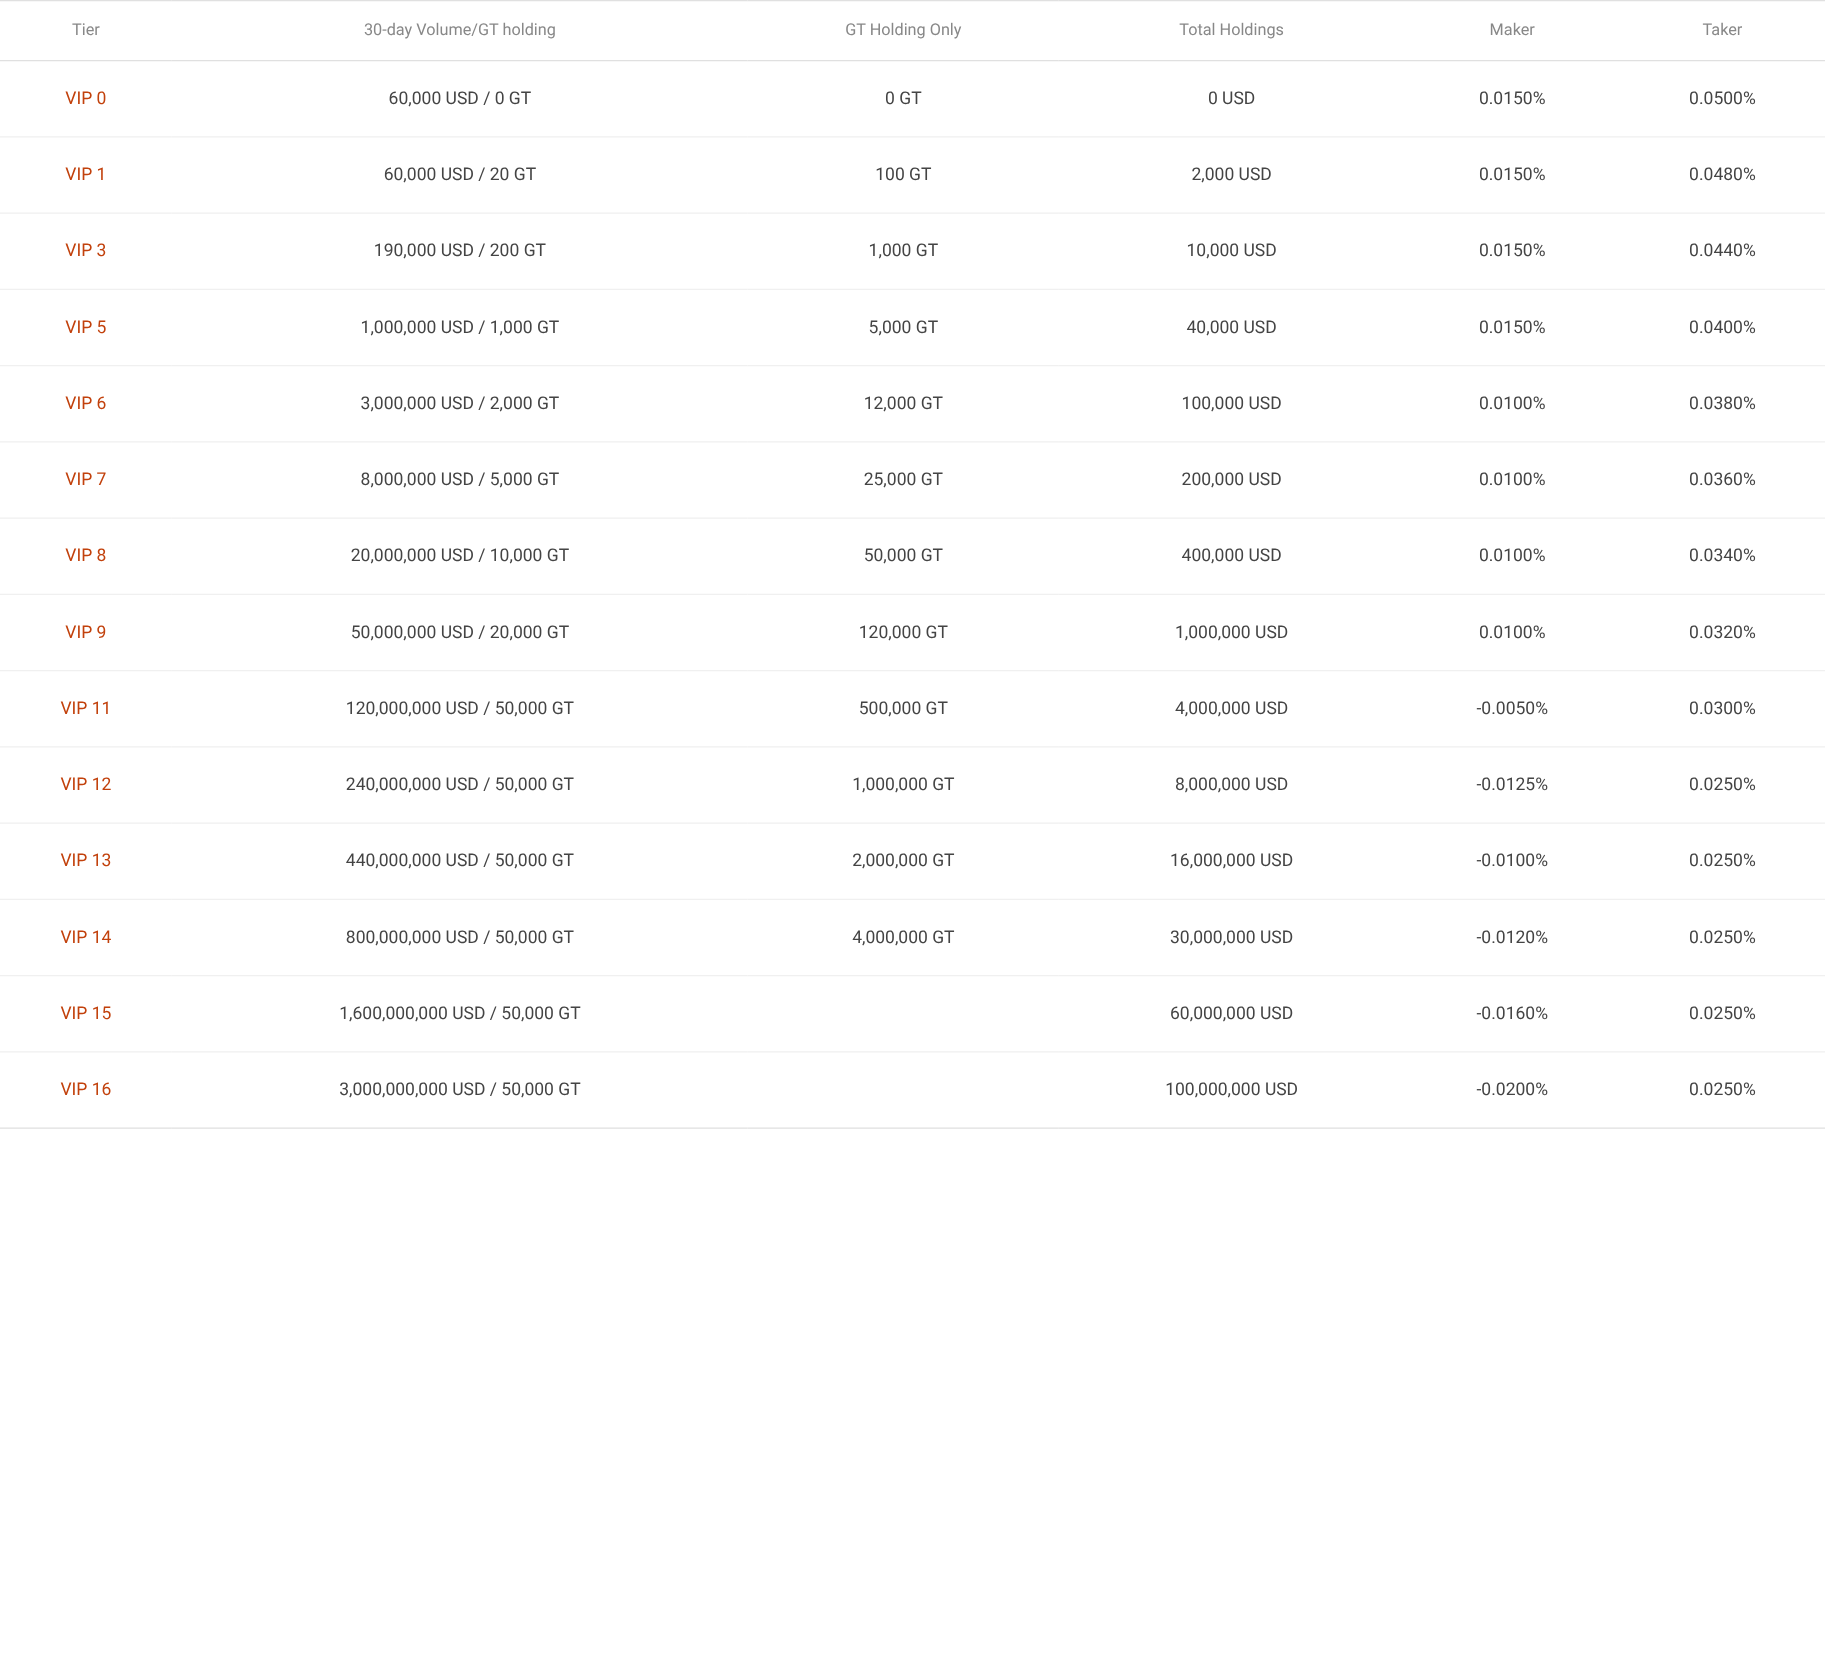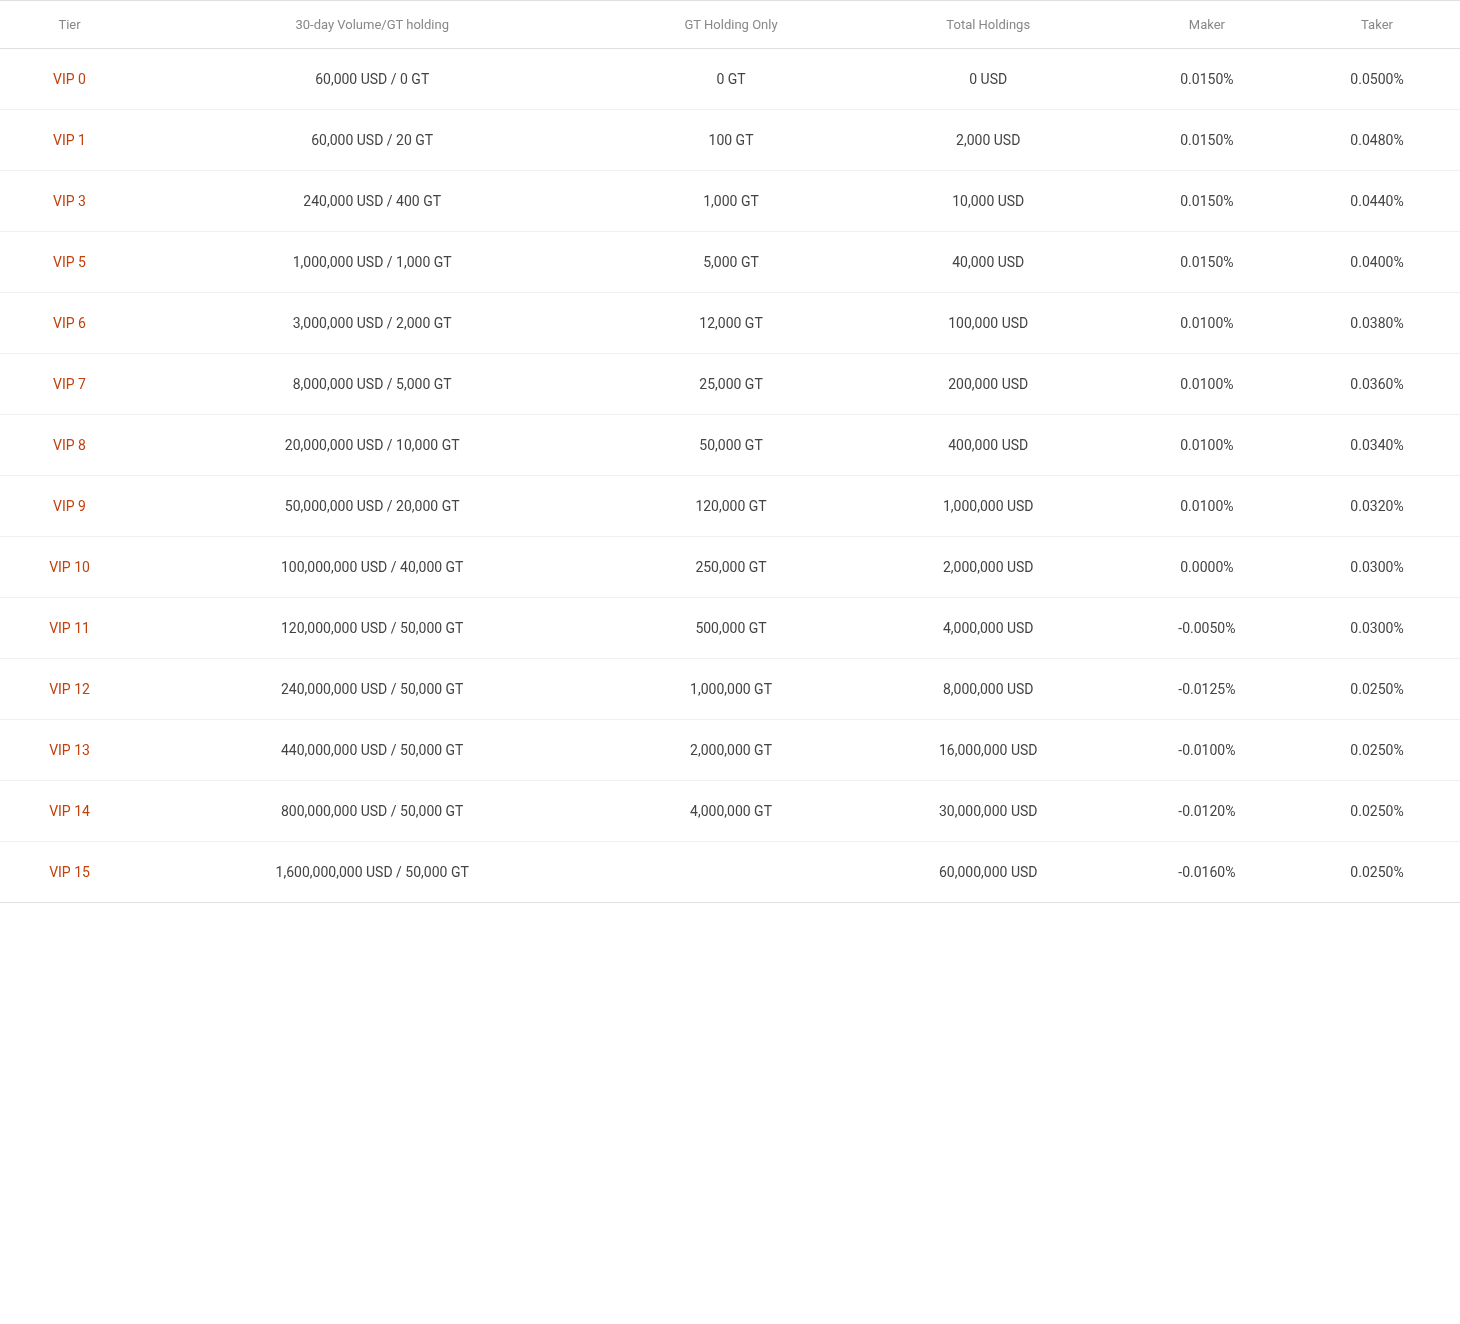--- a/index.html
+++ b/index.html
@@ -88,21 +88,21 @@
         <tr>
           <td><a class="tier-link" href="#">VIP 1</a></td>
           <td>60,000 USD / 20 GT</td>
           <td>100 GT</td>
           <td>2,000 USD</td>
           <td>0.0150%</td>
           <td>0.0480%</td>
         </tr>
         <tr>
           <td><a class="tier-link" href="#">VIP 3</a></td>
-          <td>240,000 USD / 400 GT</td>
+          <td>190,000 USD / 200 GT</td>
           <td>1,000 GT</td>
           <td>10,000 USD</td>
           <td>0.0150%</td>
           <td>0.0440%</td>
         </tr>
         <tr>
           <td><a class="tier-link" href="#">VIP 5</a></td>
           <td>1,000,000 USD / 1,000 GT</td>
           <td>5,000 GT</td>
           <td>40,000 USD</td>
@@ -135,28 +135,20 @@
         </tr>
         <tr>
           <td><a class="tier-link" href="#">VIP 9</a></td>
           <td>50,000,000 USD / 20,000 GT</td>
           <td>120,000 GT</td>
           <td>1,000,000 USD</td>
           <td>0.0100%</td>
           <td>0.0320%</td>
         </tr>
         <tr>
-          <td><a class="tier-link" href="#">VIP 10</a></td>
-          <td>100,000,000 USD / 40,000 GT</td>
-          <td>250,000 GT</td>
-          <td>2,000,000 USD</td>
-          <td>0.0000%</td>
-          <td>0.0300%</td>
-        </tr>
-        <tr>
           <td><a class="tier-link" href="#">VIP 11</a></td>
           <td>120,000,000 USD / 50,000 GT</td>
           <td>500,000 GT</td>
           <td>4,000,000 USD</td>
           <td>-0.0050%</td>
           <td>0.0300%</td>
         </tr>
         <tr>
           <td><a class="tier-link" href="#">VIP 12</a></td>
           <td>240,000,000 USD / 50,000 GT</td>
@@ -182,15 +174,23 @@
           <td>0.0250%</td>
         </tr>
         <tr>
           <td><a class="tier-link" href="#">VIP 15</a></td>
           <td>1,600,000,000 USD / 50,000 GT</td>
           <td></td>
           <td>60,000,000 USD</td>
           <td>-0.0160%</td>
           <td>0.0250%</td>
         </tr>
+        <tr>
+          <td><a class="tier-link" href="#">VIP 16</a></td>
+          <td>3,000,000,000 USD / 50,000 GT</td>
+          <td></td>
+          <td>100,000,000 USD</td>
+          <td>-0.0200%</td>
+          <td>0.0250%</td>
+        </tr>
       </tbody>
   </table>
 </div>
 
 </body></html>

